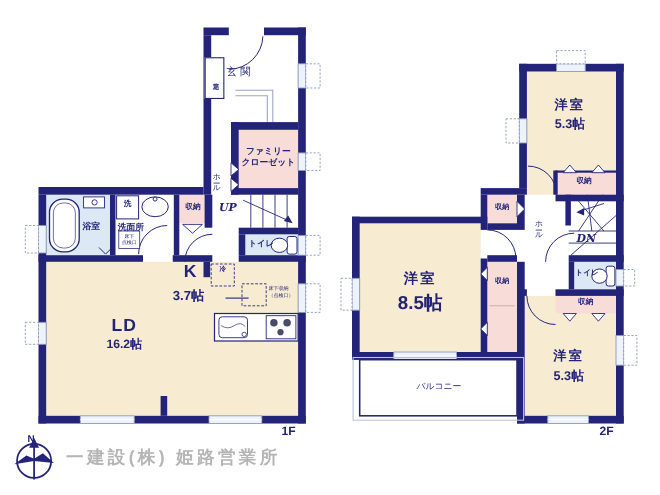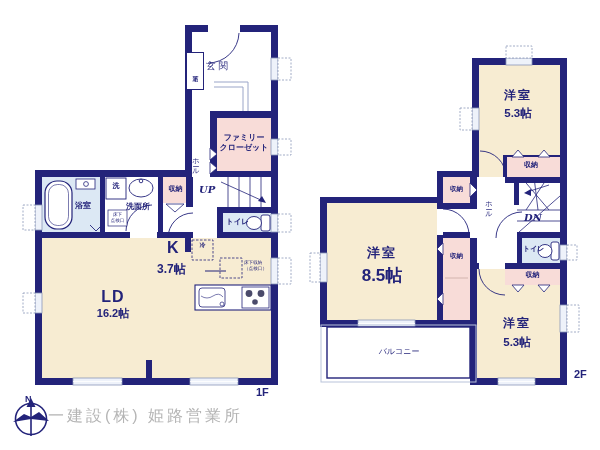--- a/index.html
+++ b/index.html
@@ -5,22 +5,22 @@
   html,body{margin:0;padding:0;background:#fff;}
   #plan{position:relative;width:600px;height:450px;background:#ffffff;overflow:hidden;
         font-family:"Liberation Sans",sans-serif;color:#23237a;}
   #plan svg{position:absolute;left:0;top:0;}
   .lbl{position:absolute;color:#23237a;white-space:nowrap;line-height:1.2;}
   .ctr{text-align:center;white-space:normal;}
   .vert{writing-mode:vertical-rl;text-orientation:upright;letter-spacing:1px;}
   .serif-i{font-family:"DejaVu Serif",serif;font-style:italic;font-weight:bold;}
   .flr{font-weight:bold;font-size:11px;text-align:right;}
   .tiny{font-size:4.6px;line-height:1.3;}
-  .company{position:absolute;left:48px;top:406px;font-size:16px;letter-spacing:3px;
-           color:#b5b5b5;font-weight:normal;}
+  .company{position:absolute;left:60px;top:406px;font-size:16px;letter-spacing:3px;
+           color:#b5b5b5;font-weight:bold;}
   .shoebox{position:absolute;left:186px;top:52px;width:16px;height:36px;background:#fff;
            border:1px solid #23237a;display:flex;align-items:center;justify-content:center;}
   .shoebox span{writing-mode:vertical-rl;text-orientation:upright;font-size:6px;}
 </style>
 </head>
 <body>
 
 <div id="plan">
 
   <svg width="600" height="450" viewBox="0 0 600 450">
@@ -243,21 +243,21 @@
   </div>
   <div class="lbl ctr" style="left:216px;top:133px;width:56px;font-size:8px;font-weight:bold;">
     <span>ファミリー</span><br>
     <span>クローゼット</span>
   </div>
   <div class="lbl vert" style="left:191px;top:153px;font-size:7px;">ホール</div>
   <div class="lbl serif-i" style="left:199px;top:184px;font-size:10px;">UP</div>
   <div class="lbl ctr" style="left:163px;top:185px;width:25px;font-size:7px;font-weight:bold;">収納</div>
   <div class="lbl ctr" style="left:69px;top:201px;width:28px;font-size:8px;font-weight:bold;">浴室</div>
   <div class="lbl ctr" style="left:106px;top:182px;width:20px;font-size:7px;font-weight:bold;">洗</div>
-  <div class="lbl ctr" style="left:118px;top:202px;width:40px;font-size:8px;font-weight:bold;">洗面所</div>
+  <div class="lbl ctr" style="left:99px;top:202px;width:40px;font-size:8px;font-weight:bold;">洗面所</div>
   <div class="lbl ctr tiny" style="left:108px;top:212px;width:19px;">
     <span>床下</span><br>
     <span>点検口</span>
   </div>
   <div class="lbl" style="left:226px;top:217px;font-size:7.5px;font-weight:bold;">トイレ</div>
   <div class="lbl" style="left:167px;top:238px;font-size:16px;font-weight:bold;">K</div>
   <div class="lbl" style="left:157px;top:262px;font-size:12px;font-weight:bold;text-align:right;">3.7帖</div>
   <div class="lbl ctr" style="left:192px;top:242px;width:21px;font-size:6px;font-weight:bold;">冷</div>
   <div class="lbl tiny" style="left:244px;top:260px;">
     <span>床下収納</span><br>
@@ -274,18 +274,18 @@
   <div class="lbl vert" style="left:484px;top:196px;font-size:7px;">ホール</div>
   <div class="lbl serif-i" style="left:500px;top:212px;font-size:10px;margin-left:24px;">DN</div>
   <div class="lbl" style="left:523px;top:245px;font-size:7px;font-weight:bold;">トイレ</div>
   <div class="lbl ctr" style="left:443px;top:252px;width:27px;font-size:6.5px;font-weight:bold;">収納</div>
   <div class="lbl ctr" style="left:505px;top:271px;width:55px;font-size:7px;font-weight:bold;">収納</div>
   <div class="lbl ctr" style="left:357px;top:245px;width:50px;font-size:13px;font-weight:bold;letter-spacing:2px;">洋室</div>
   <div class="lbl ctr" style="left:357px;top:266px;width:50px;font-size:17px;font-weight:bold;">8.5帖</div>
   <div class="lbl ctr" style="left:493px;top:316px;width:48px;font-size:12px;font-weight:bold;letter-spacing:2px;">洋室</div>
   <div class="lbl ctr" style="left:493px;top:336px;width:48px;font-size:11.5px;font-weight:bold;">5.3帖</div>
   <div class="lbl ctr" style="left:368px;top:347px;width:62px;font-size:8px;font-weight:normal;">バルコニー</div>
-  <div class="lbl flr" style="left:545px;top:368px;margin-left:29px;">2F</div>
+  <div class="lbl flr" style="left:545px;top:386px;">2F</div>
 
   <div class="lbl" style="left:25px;top:394px;font-size:9px;font-weight:bold;">N</div>
   <div class="company">一建設(株) 姫路営業所</div>
 
 </div>
 
 </body></html>

